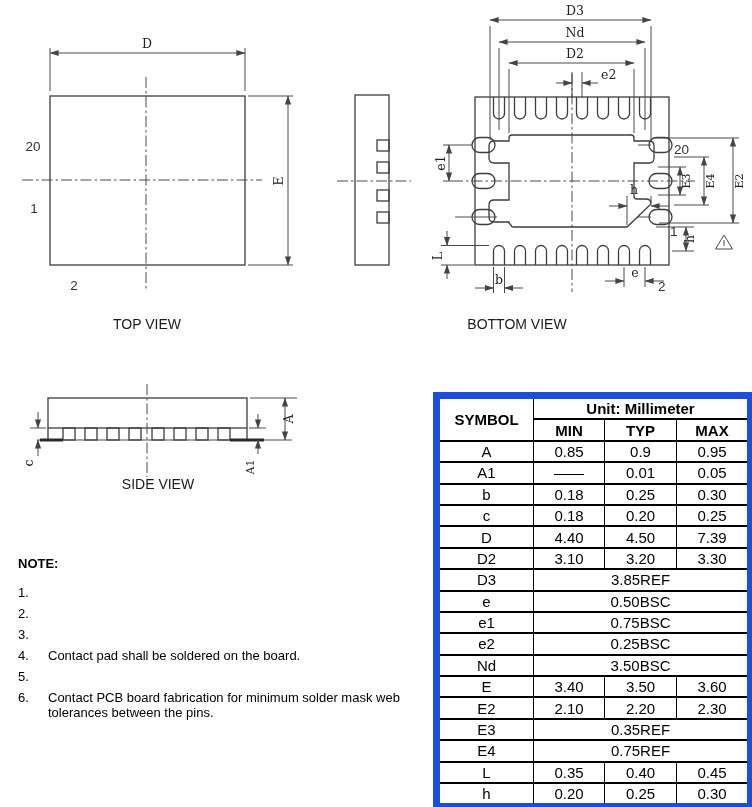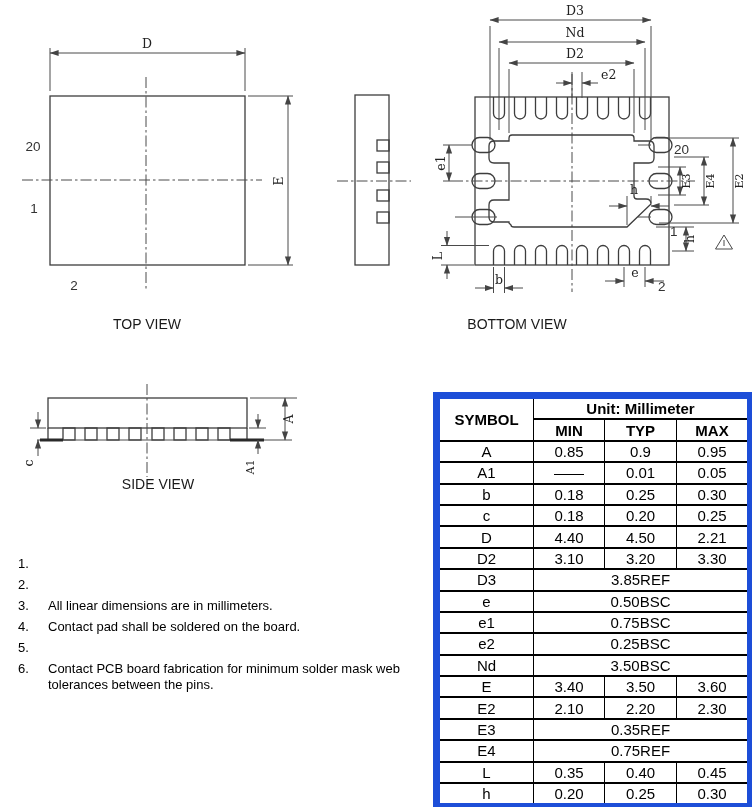--- a/index.html
+++ b/index.html
@@ -232,29 +232,29 @@
 
     <line x1="30" y1="428" x2="46" y2="428" class="thin"></line>
     <line x1="38" y1="412" x2="38" y2="428" class="thin" marker-end="url(#ar)"></line>
     <line x1="38" y1="440" x2="38" y2="456" class="thin" marker-start="url(#ar)"></line>
     <text transform="translate(33 463) rotate(-90)" class="dimtxt mid">c</text>
     <text x="158" y="489" class="vtitle mid">SIDE VIEW</text>
   </g>
 </svg>
 
 <div id="notes">
+  <div class="heading">NOTE:</div>
   <div class="note-item">
     <span class="note-num">1.</span>
   </div>
   <div class="note-item">
     <span class="note-num">2.</span>
   </div>
   <div class="note-item">
     <span class="note-num">3.</span>
-    <span class="note-text">All linear dimensions are in millimeters.</span>
   </div>
   <div class="note-item">
     <span class="note-num">4.</span>
     <span class="note-text">Contact pad shall be soldered on the board.</span>
   </div>
   <div class="note-item">
     <span class="note-num">5.</span>
   </div>
   <div class="note-item">
     <span class="note-num">6.</span>
@@ -301,21 +301,21 @@
   <tr>
     <td>c</td>
     <td>0.18</td>
     <td>0.20</td>
     <td>0.25</td>
   </tr>
   <tr>
     <td>D</td>
     <td>4.40</td>
     <td>4.50</td>
-    <td>2.21</td>
+    <td>7.39</td>
   </tr>
   <tr>
     <td>D2</td>
     <td>3.10</td>
     <td>3.20</td>
     <td>3.30</td>
   </tr>
   <tr>
     <td>D3</td>
     <td colspan="3">3.85REF</td>

